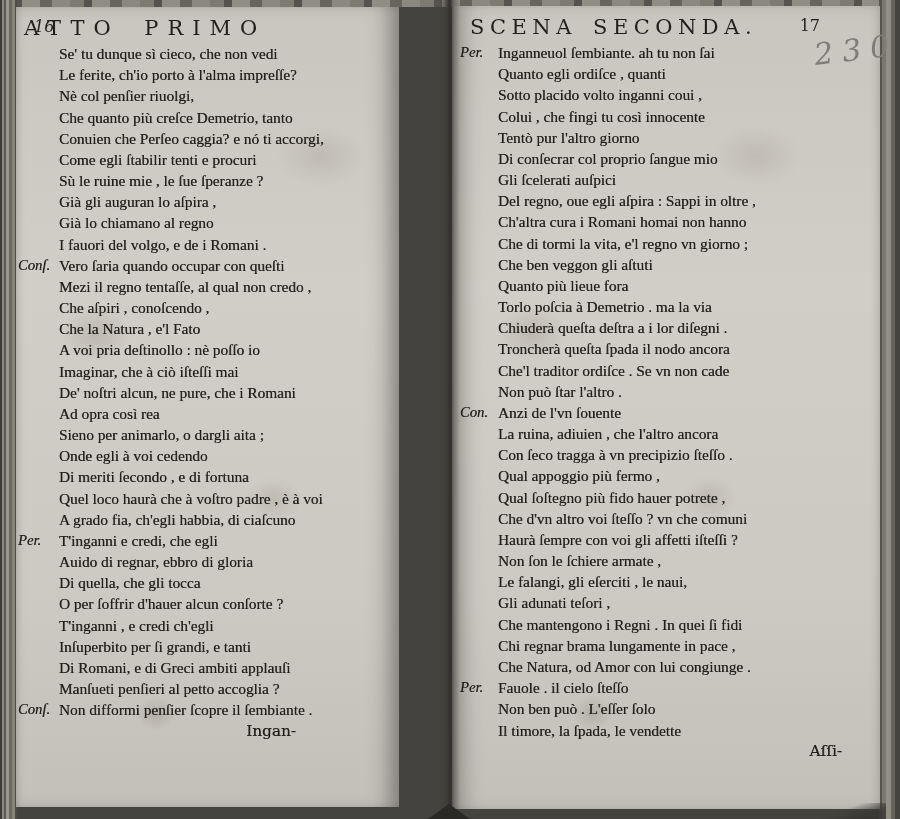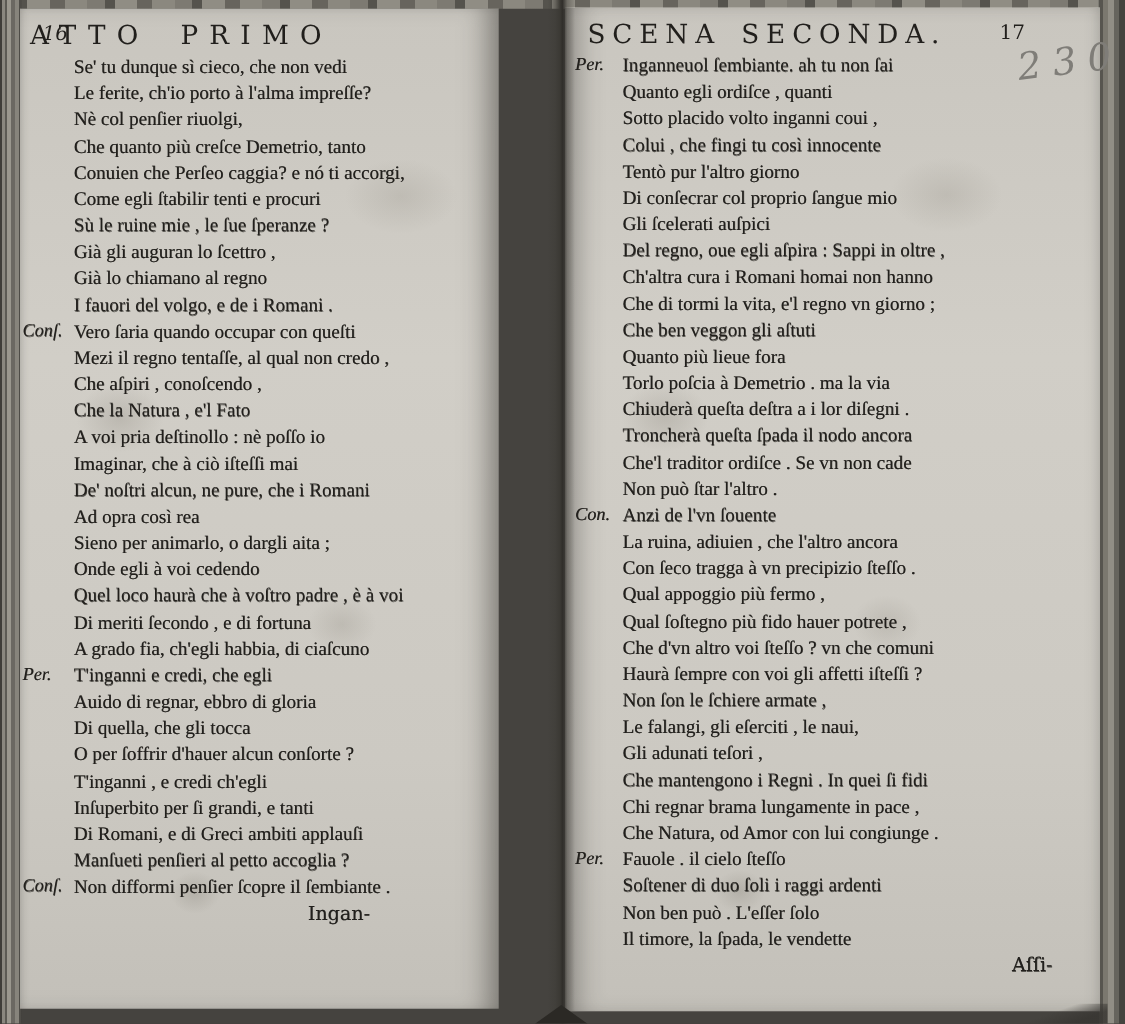--- a/index.html
+++ b/index.html
@@ -66,35 +66,35 @@
       <span class="running-title">ATTO PRIMO</span>
     </div>
     <div class="lines" id="left-lines">
         <div class="line"><span>Se' tu dunque sì cieco, che non vedi</span></div>
         <div class="line"><span>Le ferite, ch'io porto à l'alma impreſſe?</span></div>
         <div class="line"><span>Nè col penſier riuolgi,</span></div>
         <div class="line"><span>Che quanto più creſce Demetrio, tanto</span></div>
         <div class="line"><span>Conuien che Perſeo caggia? e nó ti accorgi,</span></div>
         <div class="line"><span>Come egli ſtabilir tenti e procuri</span></div>
         <div class="line"><span>Sù le ruine mie , le ſue ſperanze ?</span></div>
-        <div class="line"><span>Già gli auguran lo ſcettro ,</span></div>
+        <div class="line"><span>Già gli auguran lo aſpira ,</span></div>
         <div class="line"><span>Già lo chiamano al regno</span></div>
         <div class="line"><span>I fauori del volgo, e de i Romani .</span></div>
         <div class="line"><span class="speaker">Conſ.</span><span>Vero ſaria quando occupar con queſti</span></div>
         <div class="line"><span>Mezi il regno tentaſſe, al qual non credo ,</span></div>
         <div class="line"><span>Che aſpiri ,  conoſcendo ,</span></div>
         <div class="line"><span>Che la Natura , e'l Fato</span></div>
         <div class="line"><span>A voi pria deſtinollo : nè poſſo io</span></div>
         <div class="line"><span>Imaginar, che à ciò iſteſſi mai</span></div>
         <div class="line"><span>De' noſtri alcun, ne pure, che i Romani</span></div>
         <div class="line"><span>Ad opra così rea</span></div>
         <div class="line"><span>Sieno per animarlo, o dargli aita ;</span></div>
         <div class="line"><span>Onde egli à voi cedendo</span></div>
+        <div class="line"><span>Di meriti ſecondo , e di fortuna</span></div>
         <div class="line"><span>Quel loco haurà che à voſtro padre , è à voi</span></div>
-        <div class="line"><span>Di meriti ſecondo , e di fortuna</span></div>
         <div class="line"><span>A grado fia, ch'egli habbia, di ciaſcuno</span></div>
         <div class="line"><span class="speaker">Per.</span><span>T'inganni e credi, che egli</span></div>
         <div class="line"><span>Auido di regnar,  ebbro di gloria</span></div>
         <div class="line"><span>Di quella,  che gli tocca</span></div>
         <div class="line"><span>O per ſoffrir d'hauer alcun conſorte ?</span></div>
         <div class="line"><span>T'inganni , e credi ch'egli</span></div>
         <div class="line"><span>Inſuperbito per ſi grandi, e tanti</span></div>
         <div class="line"><span>Di Romani, e di Greci ambiti applauſi</span></div>
         <div class="line"><span>Manſueti penſieri al petto accoglia ?</span></div>
         <div class="line"><span class="speaker">Conſ.</span><span>Non difformi penſier ſcopre il ſembiante .</span></div>
@@ -133,21 +133,20 @@
         <div class="line"><span>Qual ſoſtegno più fido hauer potrete ,</span></div>
         <div class="line"><span>Che d'vn altro voi ſteſſo ? vn che comuni</span></div>
         <div class="line"><span>Haurà ſempre con voi gli affetti iſteſſi ?</span></div>
         <div class="line"><span>Non ſon le ſchiere armate ,</span></div>
         <div class="line"><span>Le falangi, gli eſerciti , le naui,</span></div>
         <div class="line"><span>Gli adunati teſori ,</span></div>
         <div class="line"><span>Che mantengono i Regni . In quei ſi fidi</span></div>
         <div class="line"><span>Chi regnar brama lungamente in pace ,</span></div>
         <div class="line"><span>Che Natura, od Amor con lui congiunge .</span></div>
         <div class="line"><span class="speaker">Per.</span><span>Fauole . il cielo ſteſſo</span></div>
-        <div class="line"><span>Soſtener di duo ſoli i raggi ardenti</span></div>
         <div class="line"><span>Non ben può . L'eſſer ſolo</span></div>
         <div class="line"><span>Il timore, la ſpada, le vendette</span></div>
       </div>
     <div class="catchword">Aſſi-</div>
   </div>
 
   <div class="gutter"></div>
   <div class="gutter-v"></div>
   <div class="corner-br"></div>
 </div>

